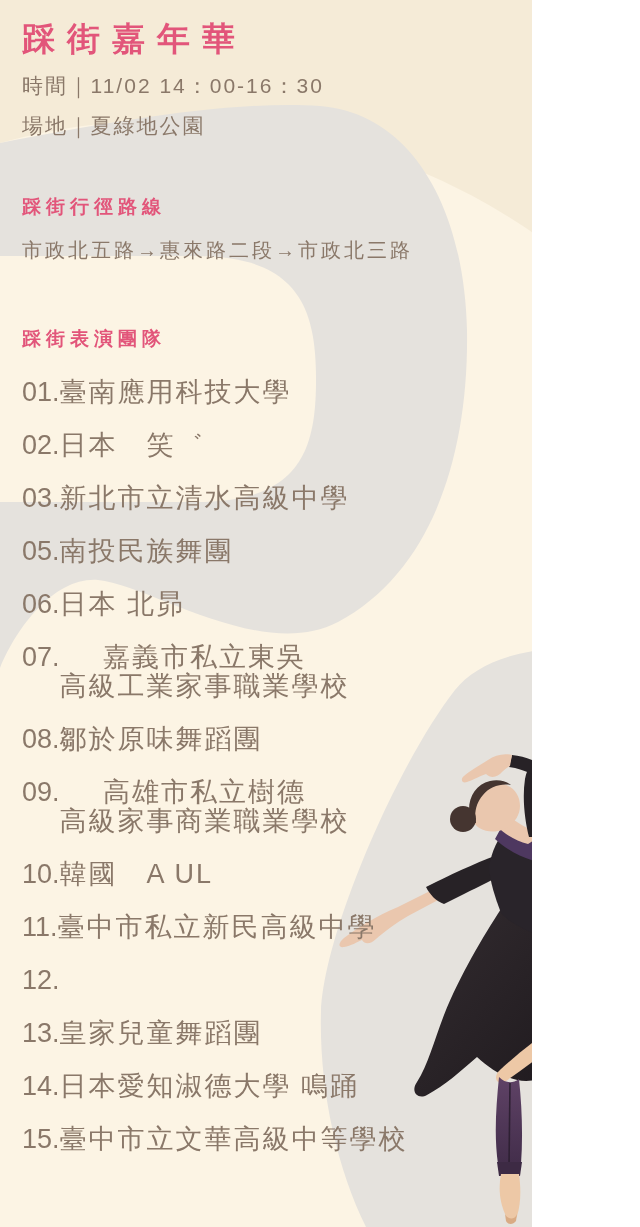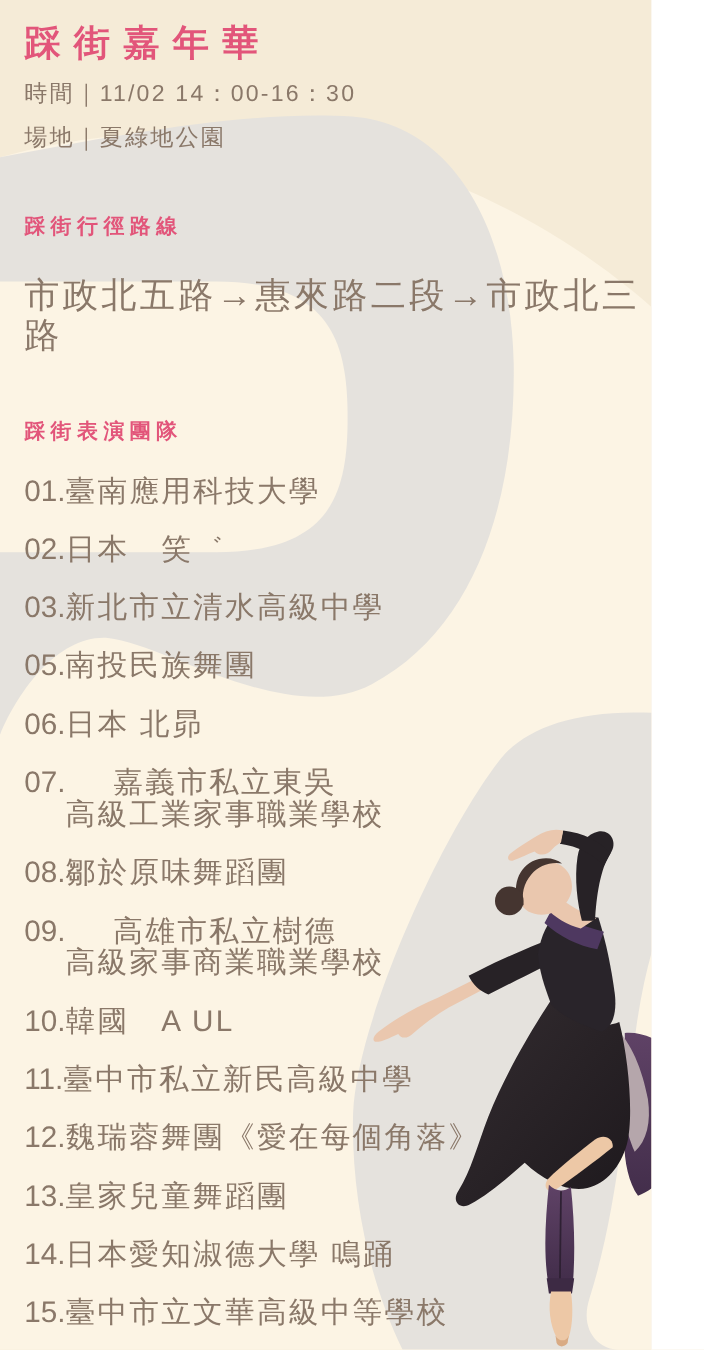--- a/index.html
+++ b/index.html
@@ -4,30 +4,30 @@
 <style>
   :root{
     --bg:#f5ebd7;
     --bg-light:#fcf4e4;
     --gray:#e5e2dd;
     --pink:#e2557a;
     --text:#8a7869;
   }
   html,body{margin:0;padding:0;}
   body{width:640px;font-family:"Liberation Sans",sans-serif;background:#fff;}
-  .poster{position:relative;width:592px;height:1227px;overflow:hidden;background:var(--bg);}
+  .poster{position:relative;width:532px;height:1227px;overflow:hidden;background:var(--bg);}
   svg.bg-shapes{position:absolute;left:0;top:0;width:640px;height:1227px;z-index:0;}
   svg.dancer{position:absolute;left:258px;top:727px;width:382px;height:500px;z-index:1;}
   .content{position:absolute;left:0;top:0;right:0;bottom:0;z-index:2;padding:20px 0 0 22px;color:var(--text);}
   .title{margin:0;font-size:33px;font-weight:bold;letter-spacing:12px;color:var(--pink);line-height:38px;}
   .info{font-size:21px;line-height:40px;letter-spacing:2px;}
   .info.first{margin-top:8px;}
   .h2{margin:0;font-size:19px;font-weight:bold;letter-spacing:5px;color:var(--pink);line-height:34px;}
   .h-route{margin-top:44px;}
-  .route{margin-top:26px;font-size:32px;letter-spacing:3px;line-height:36px;}
+  .route{margin-top:8px;font-size:20px;letter-spacing:3px;line-height:36px;}
   .h-teams{margin-top:54px;}
   .team-list{margin-top:22px;text-align:center;}
   .item{display:flex;margin-bottom:24px;font-size:27px;line-height:29px;letter-spacing:2px;}
   .num{flex:0 0 auto;letter-spacing:0;}
   .txt{white-space:pre-line;}
 </style>
 </head>
 <body>
 
 <div class="poster">
@@ -136,21 +136,20 @@
         <div class="item">
         <span class="num">10.</span>
           <span class="txt">韓國　A UL</span>
       </div>
         <div class="item">
         <span class="num">11.</span>
           <span class="txt">臺中市私立新民高級中學</span>
       </div>
         <div class="item">
         <span class="num">12.</span>
-          <span class="txt">魏瑞蓉舞團《愛在每個角落》</span>
       </div>
         <div class="item">
         <span class="num">13.</span>
           <span class="txt">皇家兒童舞蹈團</span>
       </div>
         <div class="item">
         <span class="num">14.</span>
           <span class="txt">日本愛知淑德大學 鳴踊</span>
       </div>
         <div class="item">

